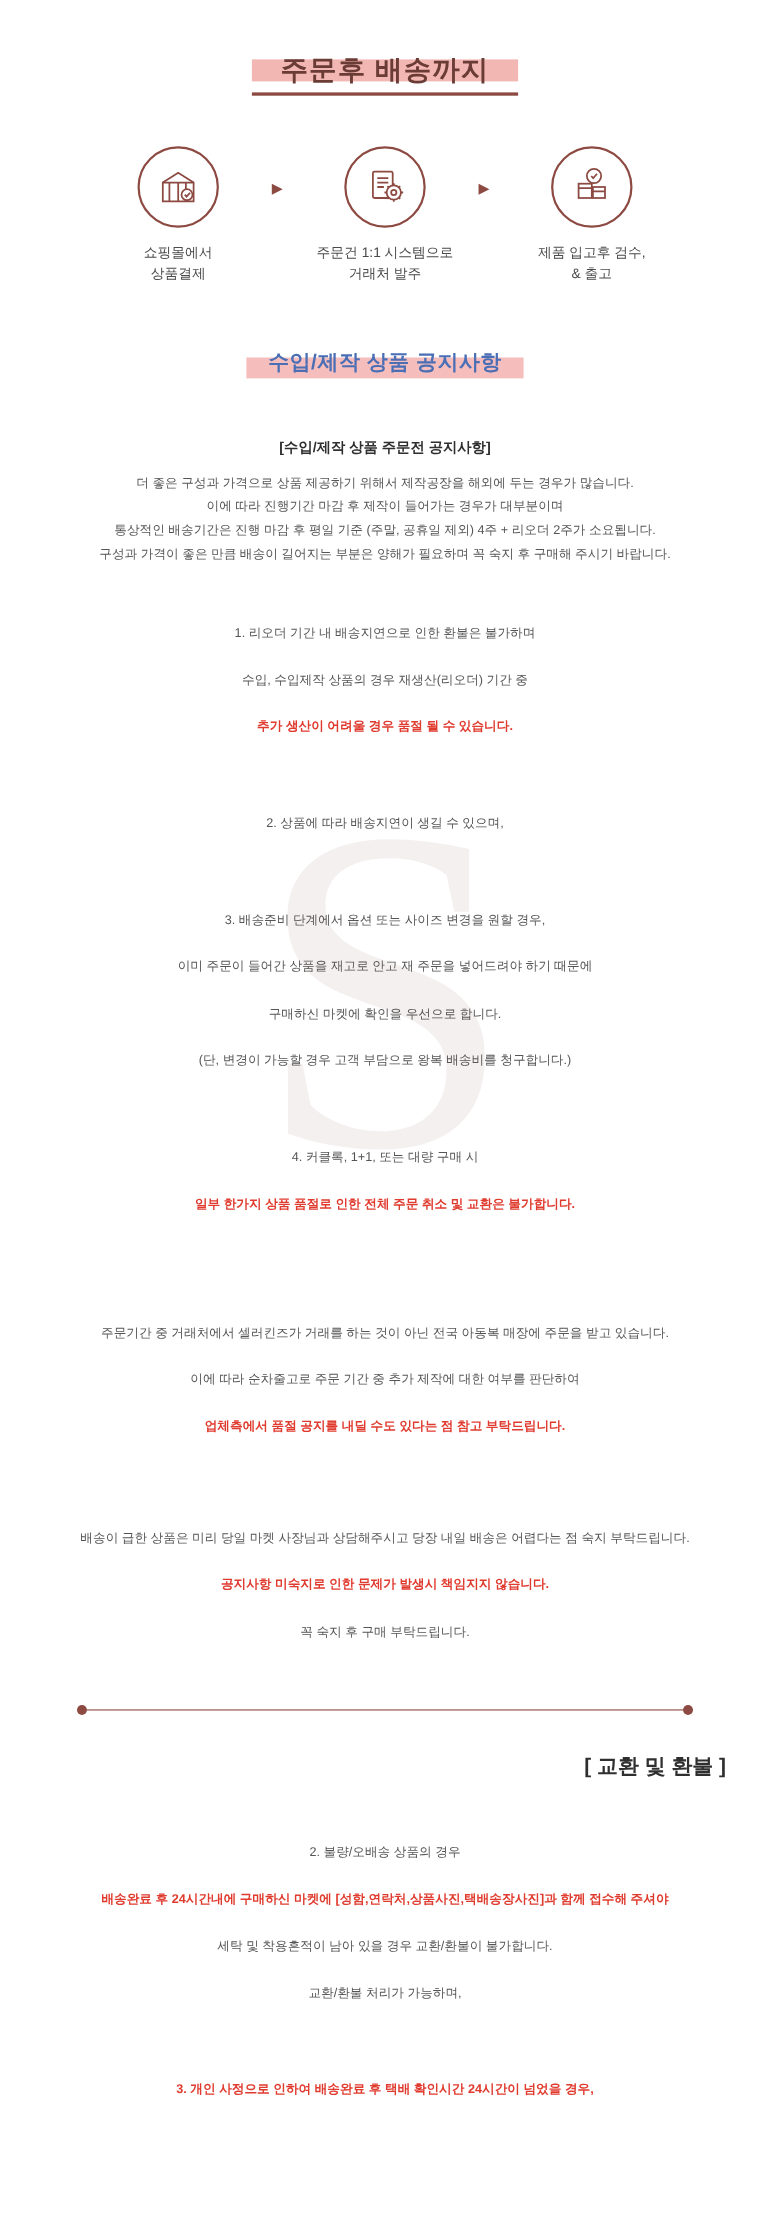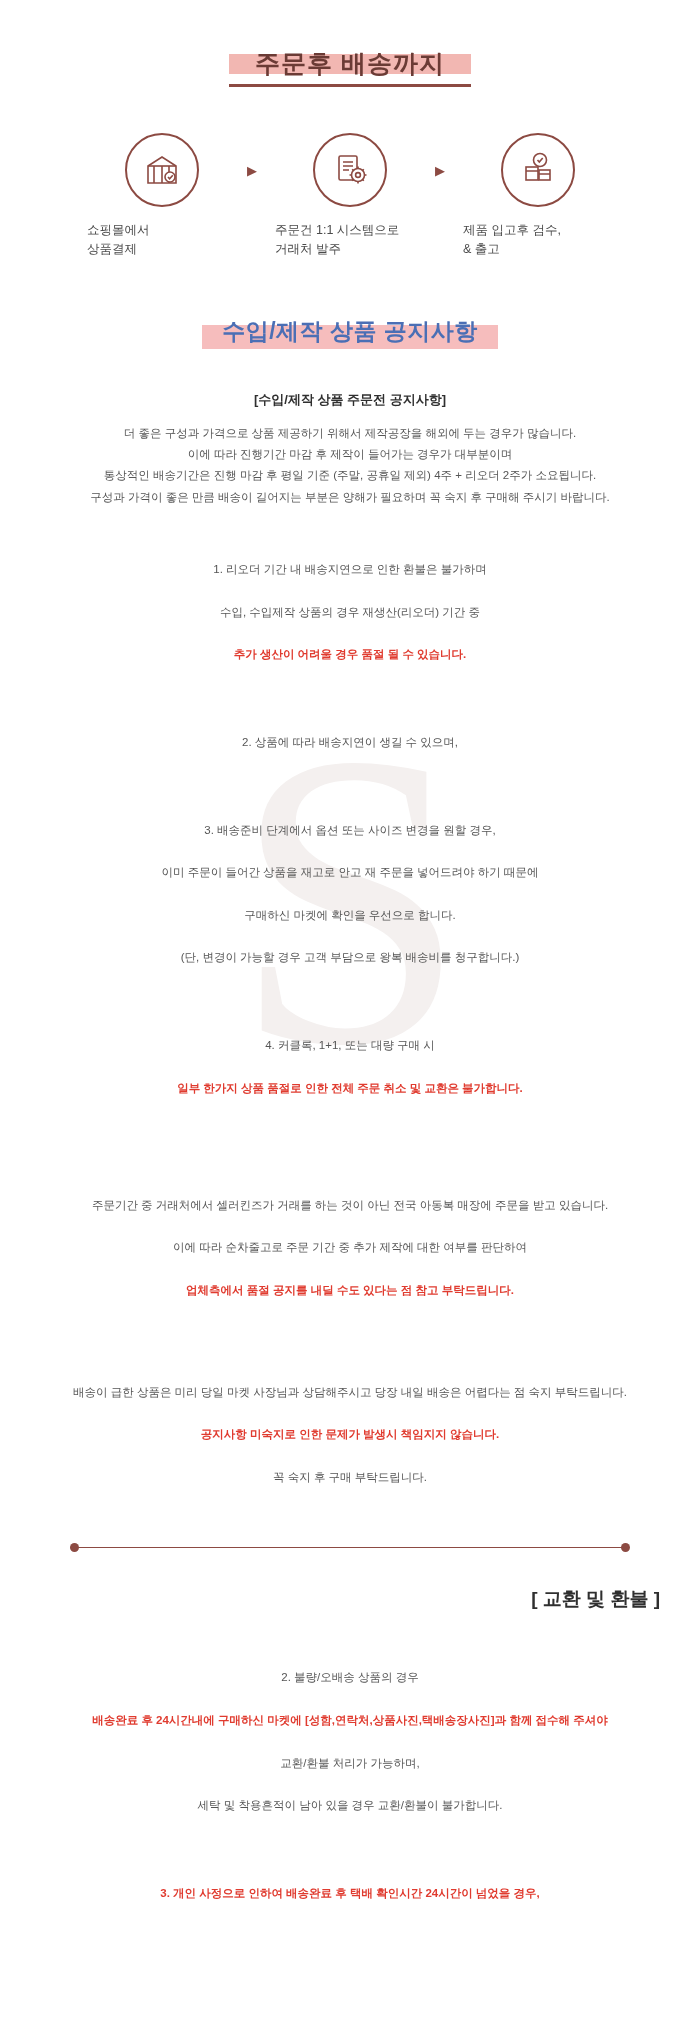--- a/index.html
+++ b/index.html
@@ -63,21 +63,21 @@
   }
 
   
   .steps {
     margin-top: 46px;
     display: flex;
     align-items: flex-start;
     justify-content: center;
     gap: 10px;
   }
-  .step { width: 150px; }
+  .step { width: 150px; text-align: center; }
   .step-circle {
     width: 74px; height: 74px;
     border: 2px solid #8c4a42;
     border-radius: 50%;
     margin: 0 auto 14px;
     display: flex; align-items: center; justify-content: center;
     color: #8c4a42;
   }
   .step-label {
     font-size: 12.5px;
@@ -90,37 +90,37 @@
     font-size: 13px;
     margin-top: 30px;
     width: 18px;
   }
 
   
   .section-title-wrap { text-align: center; margin-top: 52px; }
   .section-title {
     display: inline-block;
     position: relative;
-    font-size: 23px;
+    font-size: 19px;
     font-weight: bold;
     color: #4b6fb5;
     letter-spacing: 0.5px;
     padding: 4px 20px 6px;
   }
   .section-title .hl {
     position: absolute;
     left: 0; right: 0;
     top: 13px;
     bottom: 4px;
     background: #f6bdbd;
     z-index: -1;
   }
 
   
-  .block { margin: 4px auto; width: 620px; text-align: center; }
+  .block { margin: 16px auto; width: 620px; text-align: center; }
   .block h3 {
     font-size: 13px;
     font-weight: bold;
     color: #2f2f2f;
     margin-bottom: 14px;
   }
   .para {
     font-size: 11.5px;
     line-height: 1.85;
     color: #555;
@@ -297,22 +297,22 @@
     </div>
 
     <div class="block">
       <div class="bracket-head">[ 교환 및 환불 ]</div>
 
       <div class="spacer-16"></div>
 
       <div class="para tight">
         <div>2. 불량/오배송 상품의 경우</div>
         <div class="red bold">배송완료 후 24시간내에 구매하신 마켓에 [성함,연락처,상품사진,택배송장사진]과 함께 접수해 주셔야</div>
+        <div>세탁 및 착용흔적이 남아 있을 경우 교환/환불이 불가합니다.</div>
         <div>교환/환불 처리가 가능하며,</div>
-        <div>세탁 및 착용흔적이 남아 있을 경우 교환/환불이 불가합니다.</div>
       </div>
       <div class="spacer-16"></div>
 
       <div class="para tight">
         <div class="red bold">3. 개인 사정으로 인하여 배송완료 후 택배 확인시간 24시간이 넘었을 경우,</div>
         
         
       </div>
 
     </div>

